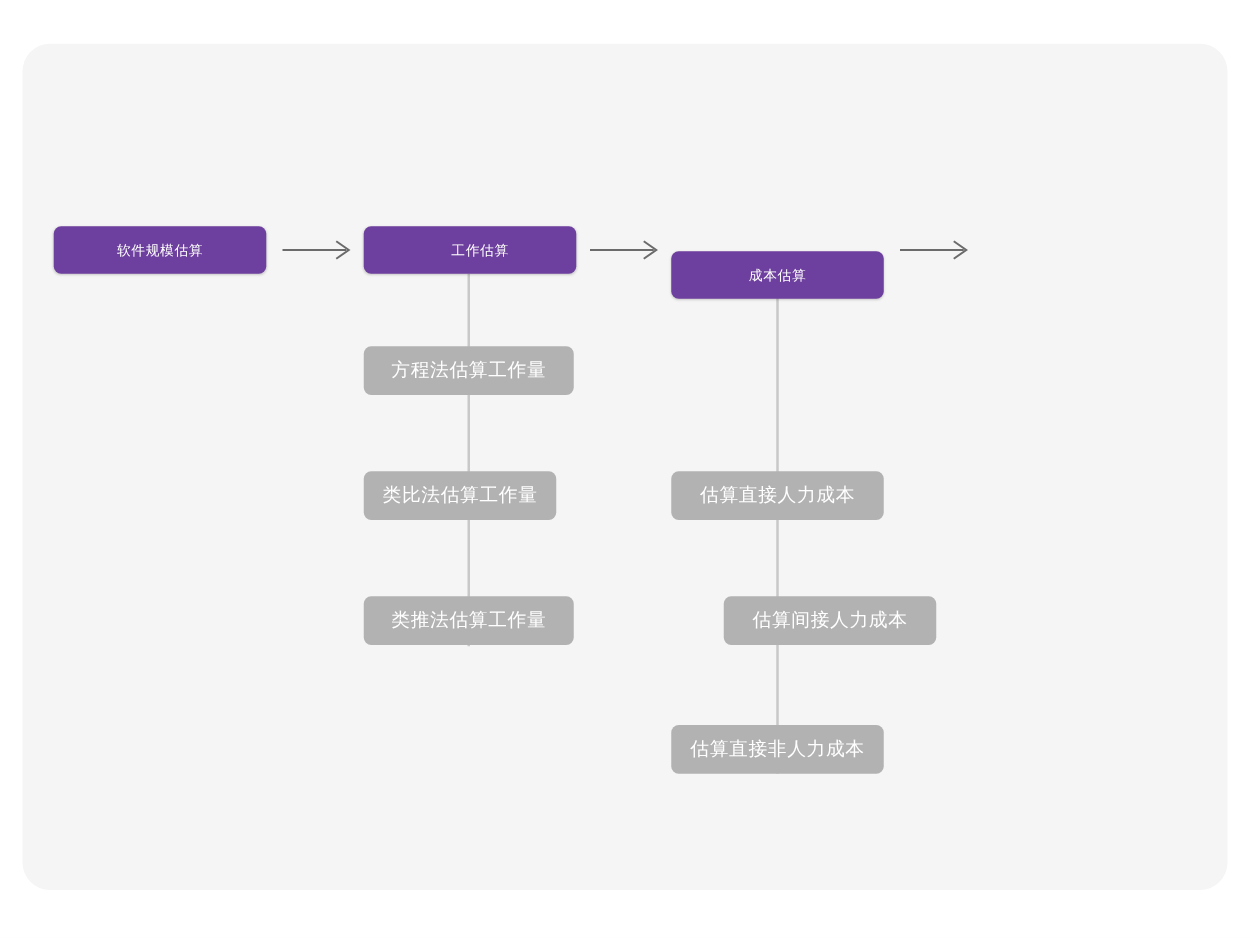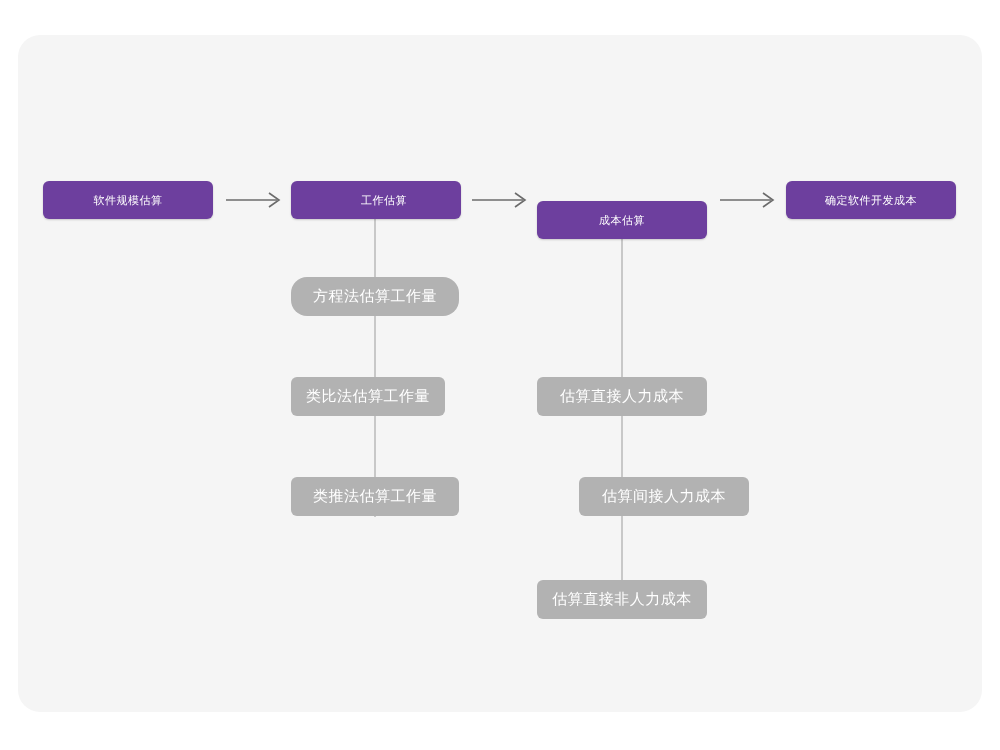--- a/index.html
+++ b/index.html
@@ -100,42 +100,41 @@
 
   <div id="card"></div>
 
 
   <div class="node primary" style="left:43px; top:181px; width:170px;">软件规模估算</div>
 
   <div class="node primary" style="left:291px; top:181px; width:170px;padding-left:16px;">工作估算</div>
 
   <div class="node primary" style="left:537px; top:181px; width:170px;margin-top:20px;">成本估算</div>
 
-  <div class="node primary" style="left:786px; top:181px; width:170px;">确定软件开发成本</div>
 
   <svg class="arrow" style="left:225px; top:189px; width:62px;" viewBox="0 0 62 22">
     <line x1="1" y1="11" x2="52" y2="11" stroke="#6b6b6b" stroke-width="1.6"></line>
     <polyline points="44,4 54,11 44,18" fill="none" stroke="#6b6b6b" stroke-width="1.6"></polyline>
   </svg>
 
   <svg class="arrow" style="left:471px; top:189px; width:62px;" viewBox="0 0 62 22">
     <line x1="1" y1="11" x2="52" y2="11" stroke="#6b6b6b" stroke-width="1.6"></line>
     <polyline points="44,4 54,11 44,18" fill="none" stroke="#6b6b6b" stroke-width="1.6"></polyline>
   </svg>
 
   <svg class="arrow" style="left:719px; top:189px; width:62px;" viewBox="0 0 62 22">
     <line x1="1" y1="11" x2="52" y2="11" stroke="#6b6b6b" stroke-width="1.6"></line>
     <polyline points="44,4 54,11 44,18" fill="none" stroke="#6b6b6b" stroke-width="1.6"></polyline>
   </svg>
 
   <div class="connector" style="left:374px; top:219px; height:298px;"></div>
 
   <div class="connector" style="left:621px; top:219px; height:400px;"></div>
 
-  <div class="node secondary" style="left:291px; top:277px; width:168px;border-radius:16px;">方程法估算工作量</div>
+  <div class="node secondary" style="left:291px; top:277px; width:168px;">方程法估算工作量</div>
 
   <div class="node secondary" style="left:291px; top:377px; width:154px;">类比法估算工作量</div>
 
   <div class="node secondary" style="left:291px; top:477px; width:168px;">类推法估算工作量</div>
 
 
   <div class="node secondary" style="left:537px; top:377px; width:170px;">估算直接人力成本</div>
 
   <div class="node secondary" style="left:537px; top:477px; width:170px;margin-left:42px;">估算间接人力成本</div>
 

